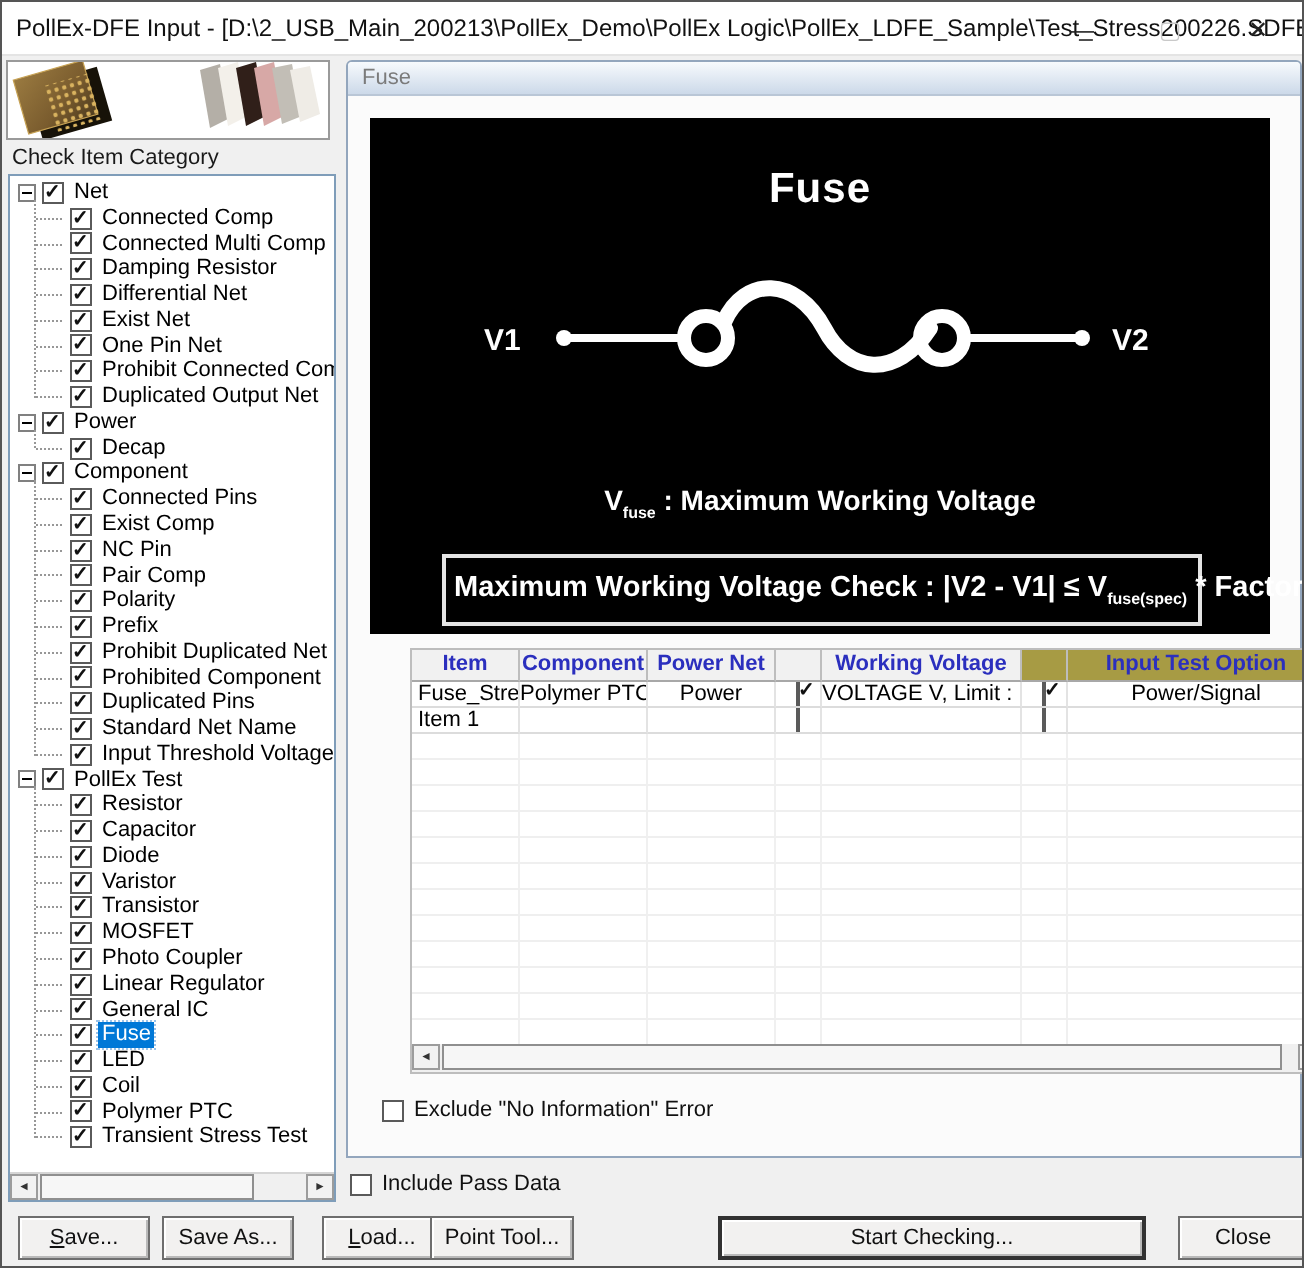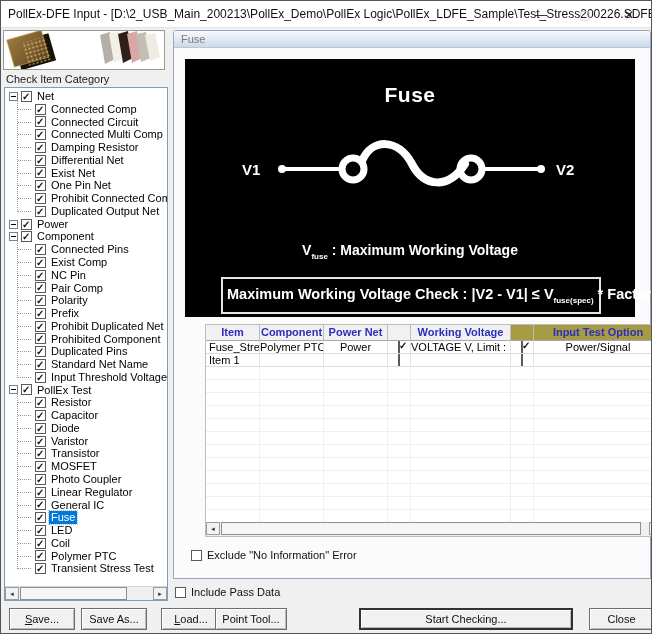--- a/index.html
+++ b/index.html
@@ -113,24 +113,20 @@
           <span class="cb checked"></span>
           <span class="lbl">Net</span>
         </div>
         <div class="kids">
           <div class="tree-row">
             <span class="cb checked"></span>
             <span class="lbl">Connected Comp</span>
           </div>
           <div class="tree-row">
             <span class="cb checked"></span>
-            <span class="lbl">Connected Circuit</span>
-          </div>
-          <div class="tree-row">
-            <span class="cb checked"></span>
             <span class="lbl">Connected Multi Comp</span>
           </div>
           <div class="tree-row">
             <span class="cb checked"></span>
             <span class="lbl">Damping Resistor</span>
           </div>
           <div class="tree-row">
             <span class="cb checked"></span>
             <span class="lbl">Differential Net</span>
           </div>
@@ -148,20 +144,26 @@
           </div>
           <div class="tree-row">
             <span class="cb checked"></span>
             <span class="lbl">Duplicated Output Net</span>
           </div>
         </div>
         <div class="tree-row">
           <span class="expander"></span>
           <span class="cb checked"></span>
           <span class="lbl">Power</span>
+        </div>
+        <div class="kids">
+          <div class="tree-row">
+            <span class="cb checked"></span>
+            <span class="lbl">Decap</span>
+          </div>
         </div>
         <div class="tree-row">
           <span class="expander"></span>
           <span class="cb checked"></span>
           <span class="lbl">Component</span>
         </div>
         <div class="kids">
           <div class="tree-row">
             <span class="cb checked"></span>
             <span class="lbl">Connected Pins</span>

